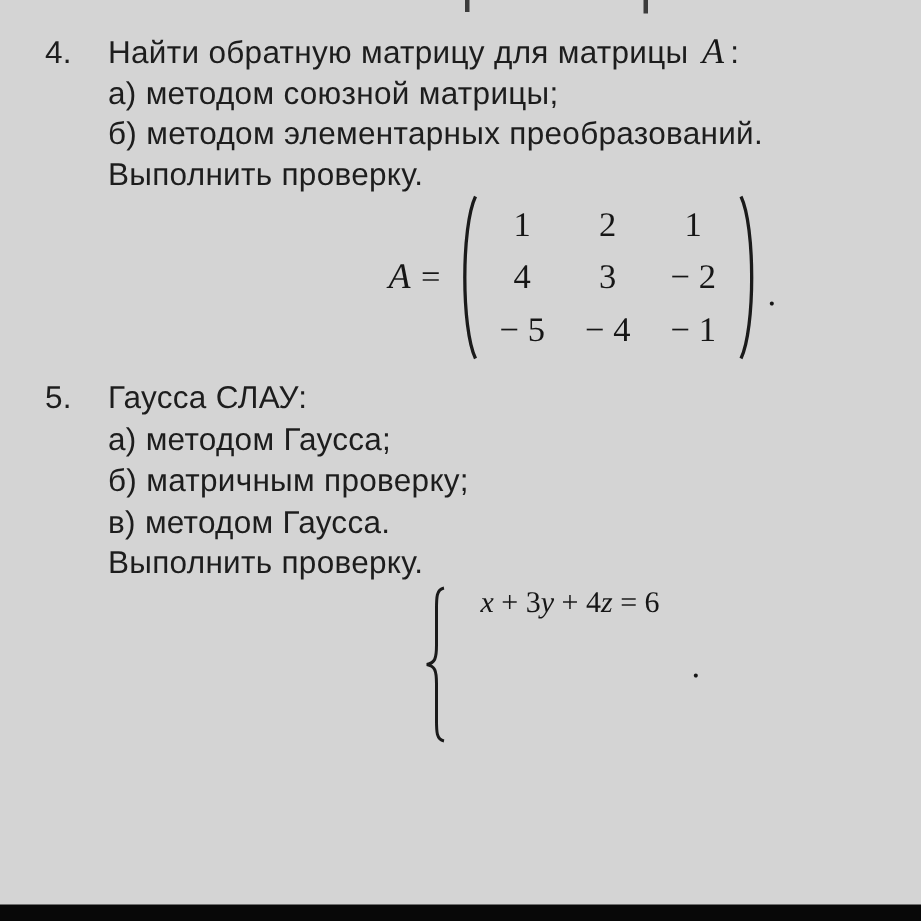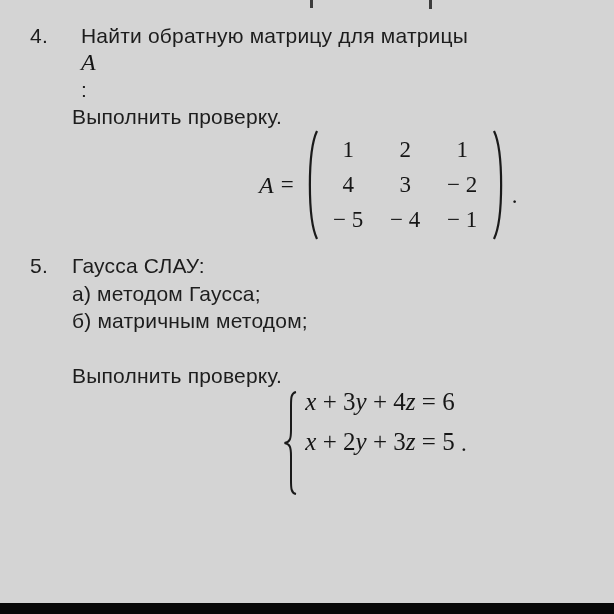--- a/index.html
+++ b/index.html
@@ -21,39 +21,41 @@
   }
   .matrix-row { display:flex; align-items:center; }
   .mgrid {
     display:grid; grid-template-columns:repeat(3,57px); grid-auto-rows:35px;
     align-items:center; justify-items:center;
     font-family:"Liberation Serif", serif; font-size:23px; color:#161616;
   }
   .meq { font-size:23px; margin:0 9px 0 7px; }
   .mdot { font-size:23px; margin-top:22px; margin-left:4px; }
   .eqs { position:absolute; left:294px; top:382px; width:172px; text-align:center; }
-  .eqline { font-size:25px; line-height:40px; white-space:nowrap; }
+  .eqline { font-size:20px; line-height:40px; white-space:nowrap; }
   .sys-dot { font-size:23px; }
   .bottom-bar { position:absolute; left:0; top:603px; width:614px; height:11px; background:#080808; }
   svg { display:block; }
 </style>
 </head>
 <body>
 
 <div class="page">
 
   <div class="tick" style="left:310px; height:8px;"></div>
   <div class="tick" style="left:429px; height:9px;"></div>
 
   <div class="abs sans" style="left:30px; top:22px;">4.</div>
-  <div class="abs sans titleline" style="left:72px; top:22px;flex-direction:column;">
+  <div class="abs sans titleline" style="left:72px; top:22px;">
     <span>Найти обратную матрицу для матрицы</span>
     <span class="mvar" style="margin-left:9px;">A</span>
     <span style="margin-left:4px;">:</span>
   </div>
+  <div class="abs sans" style="left:72px; top:49px;">а) методом союзной матрицы;</div>
+  <div class="abs sans" style="left:72px; top:76px;">б) методом элементарных преобразований.</div>
   <div class="abs sans" style="left:72px; top:103px;">Выполнить проверку.</div>
 
   <div class="abs" style="left:259px; top:129px;">
     <div class="matrix-row">
       <span class="mvar">A</span>
       <span class="math meq">=</span>
       <span>
         <svg width="17" height="112" viewBox="0 0 17 112">
           <path d="M14 2 C 4.5 22 4.5 90 14 110" stroke="#1a1a1a" stroke-width="2.2" fill="none"></path>
         </svg>
@@ -74,31 +76,31 @@
           <path d="M3 2 C 12.5 22 12.5 90 3 110" stroke="#1a1a1a" stroke-width="2.2" fill="none"></path>
         </svg>
       </span>
       <span class="math mdot">.</span>
     </div>
   </div>
 
   <div class="abs sans" style="left:30px; top:252px;">5.</div>
   <div class="abs sans" style="left:72px; top:252px;">Гаусса СЛАУ:</div>
   <div class="abs sans" style="left:72px; top:280px;">а) методом Гаусса;</div>
-  <div class="abs sans" style="left:72px; top:307px;">б) матричным методом;</div>
+  <div class="abs sans" style="left:72px; top:307px;">б) матричным проверку;</div>
+  <div class="abs sans" style="left:72px; top:335px;">в) методом Гаусса.</div>
   <div class="abs sans" style="left:72px; top:362px;">Выполнить проверку.</div>
 
   <div>
     <span class="abs" style="left:282px; top:390px;">
       <svg width="17" height="106" viewBox="0 0 17 106">
         <path d="M14 2 C 9 3 9 8 9 16 L 9 40 C 9 49 8 52 2.5 53 C 8 54 9 57 9 66 L 9 90 C 9 98 9 103 14 104" stroke="#1a1a1a" stroke-width="2" fill="none"></path>
       </svg>
     </span>
     <div class="eqs">
       <div class="eqline math mathify"><i>x</i> + 3<i>y</i> + 4<i>z</i> = 6</div>
-      <div class="eqline math mathify"><i>x</i> + 2<i>y</i> + 3<i>z</i> = 5</div>
     </div>
     <span class="abs math sys-dot" style="left:461px; top:431px;">.</span>
   </div>
 
   <div class="bottom-bar"></div>
 
 </div>
 
 </body></html>

